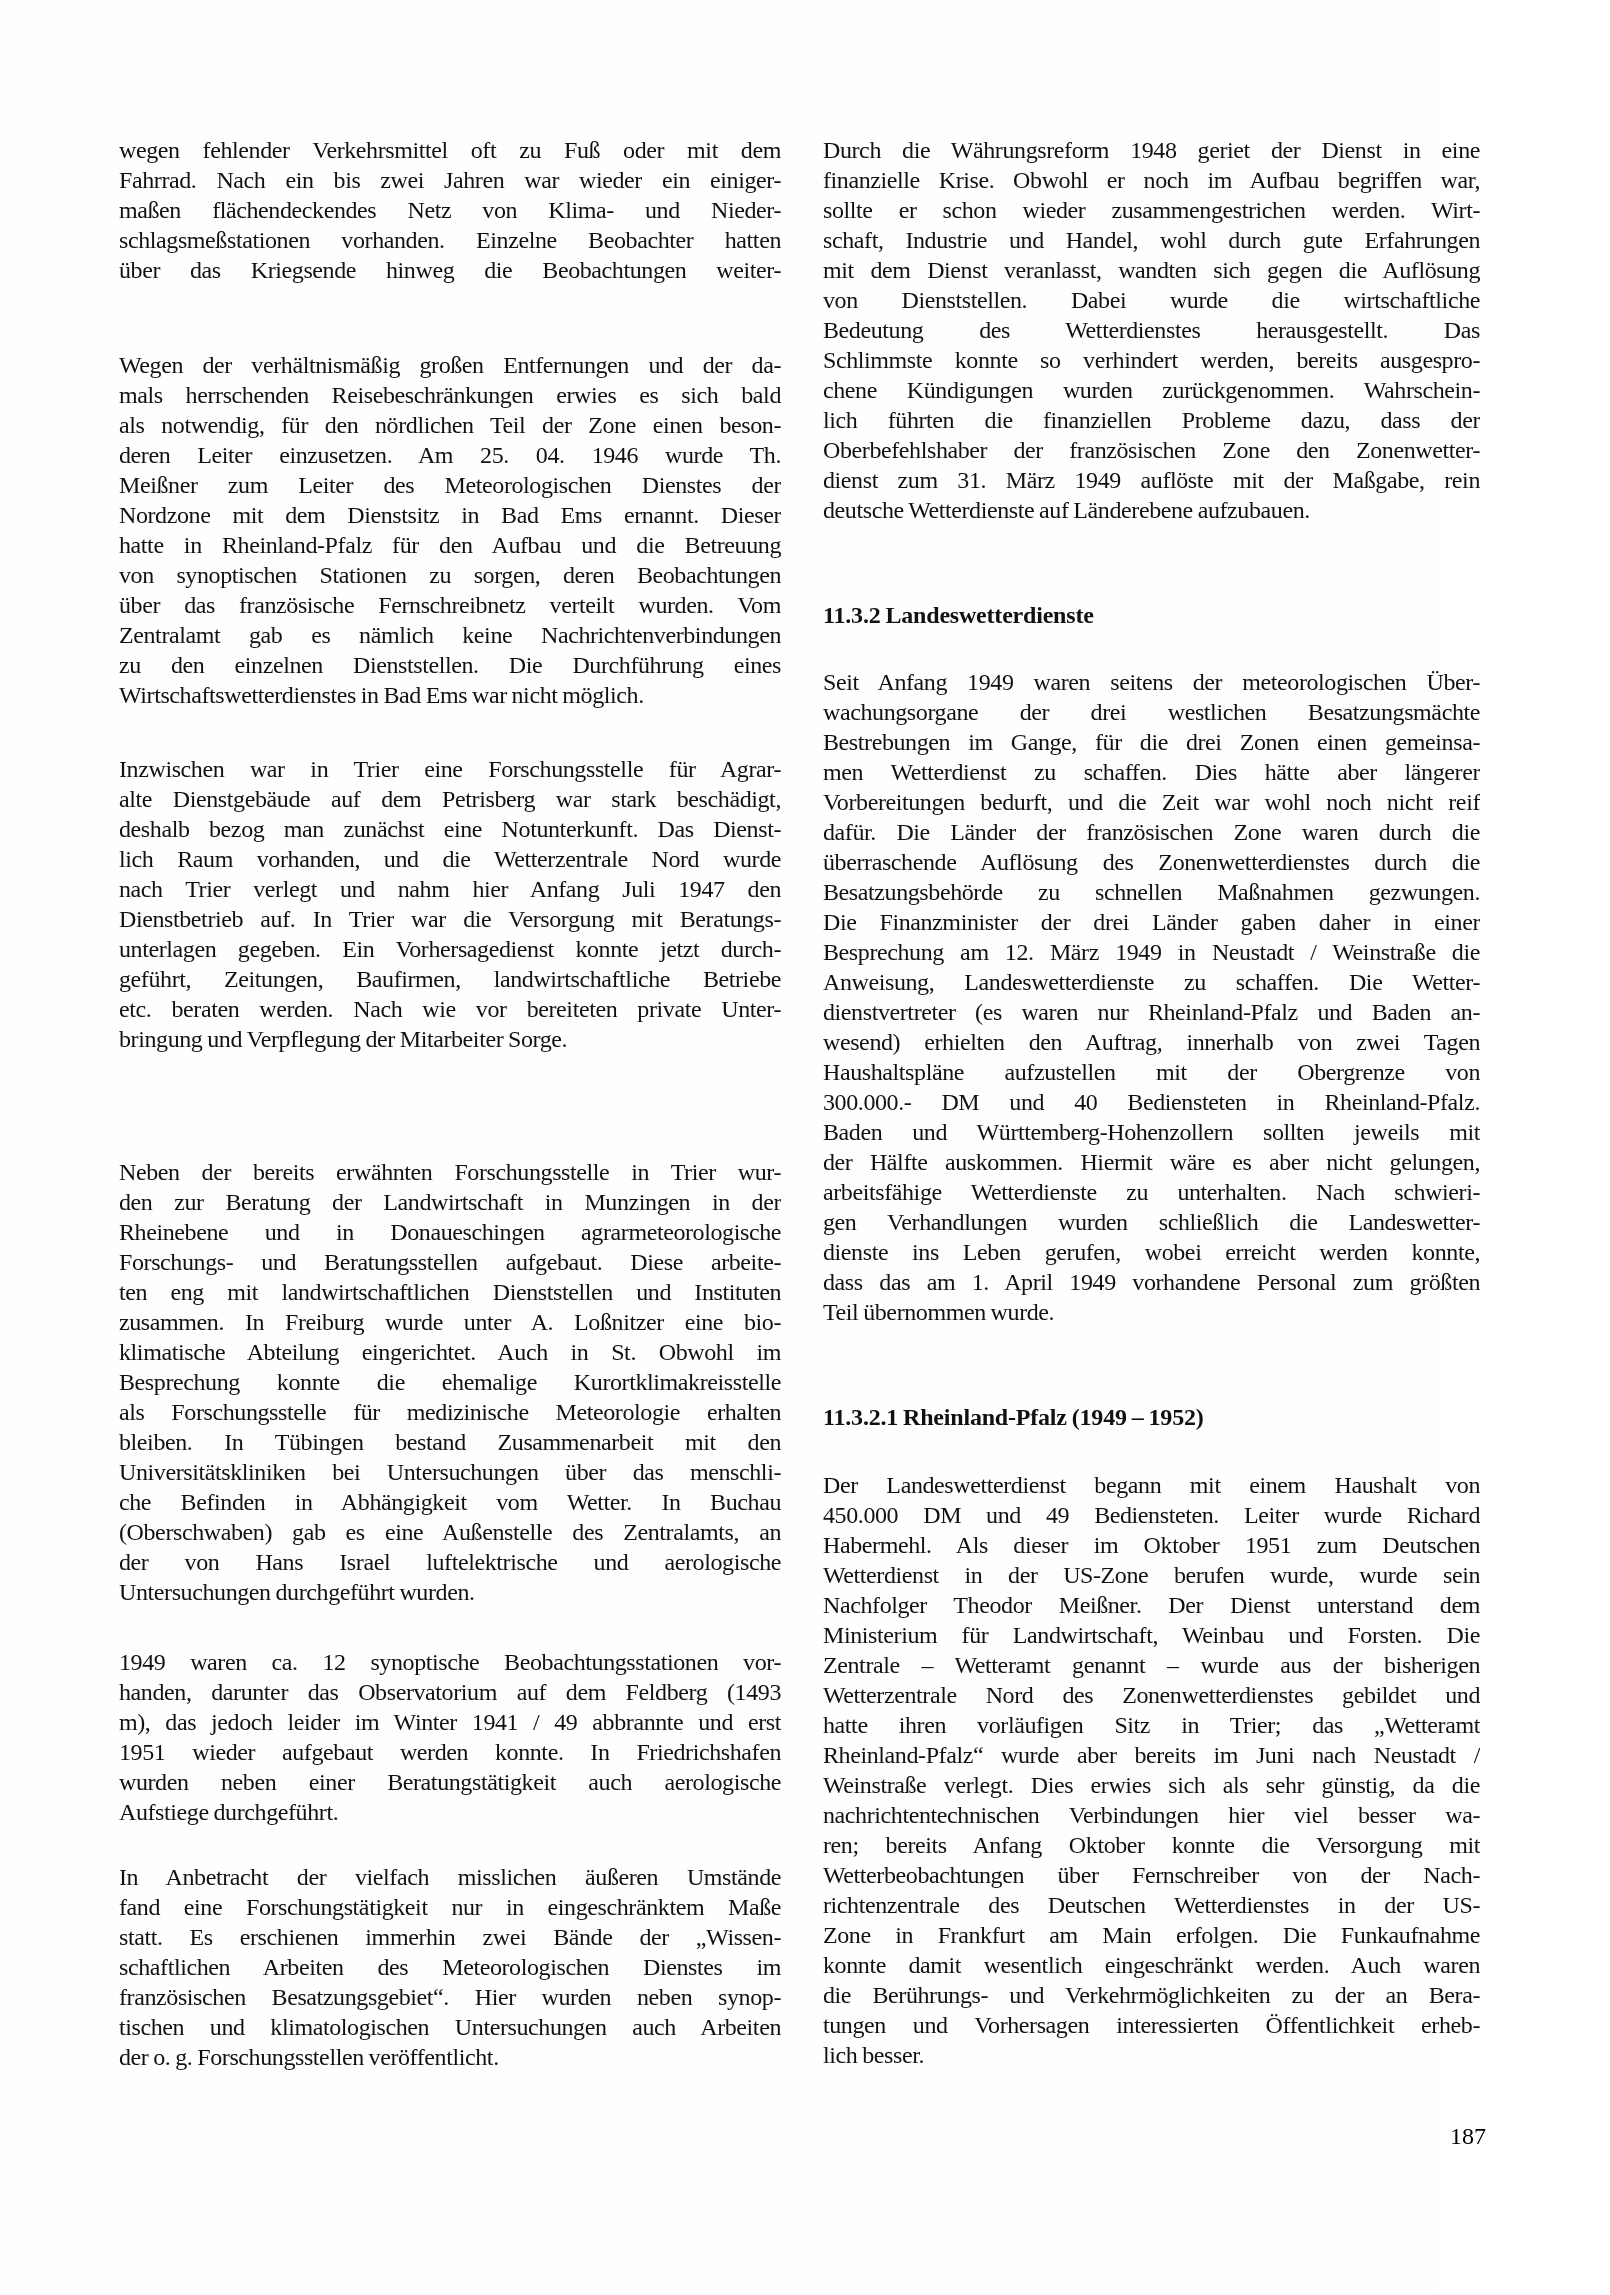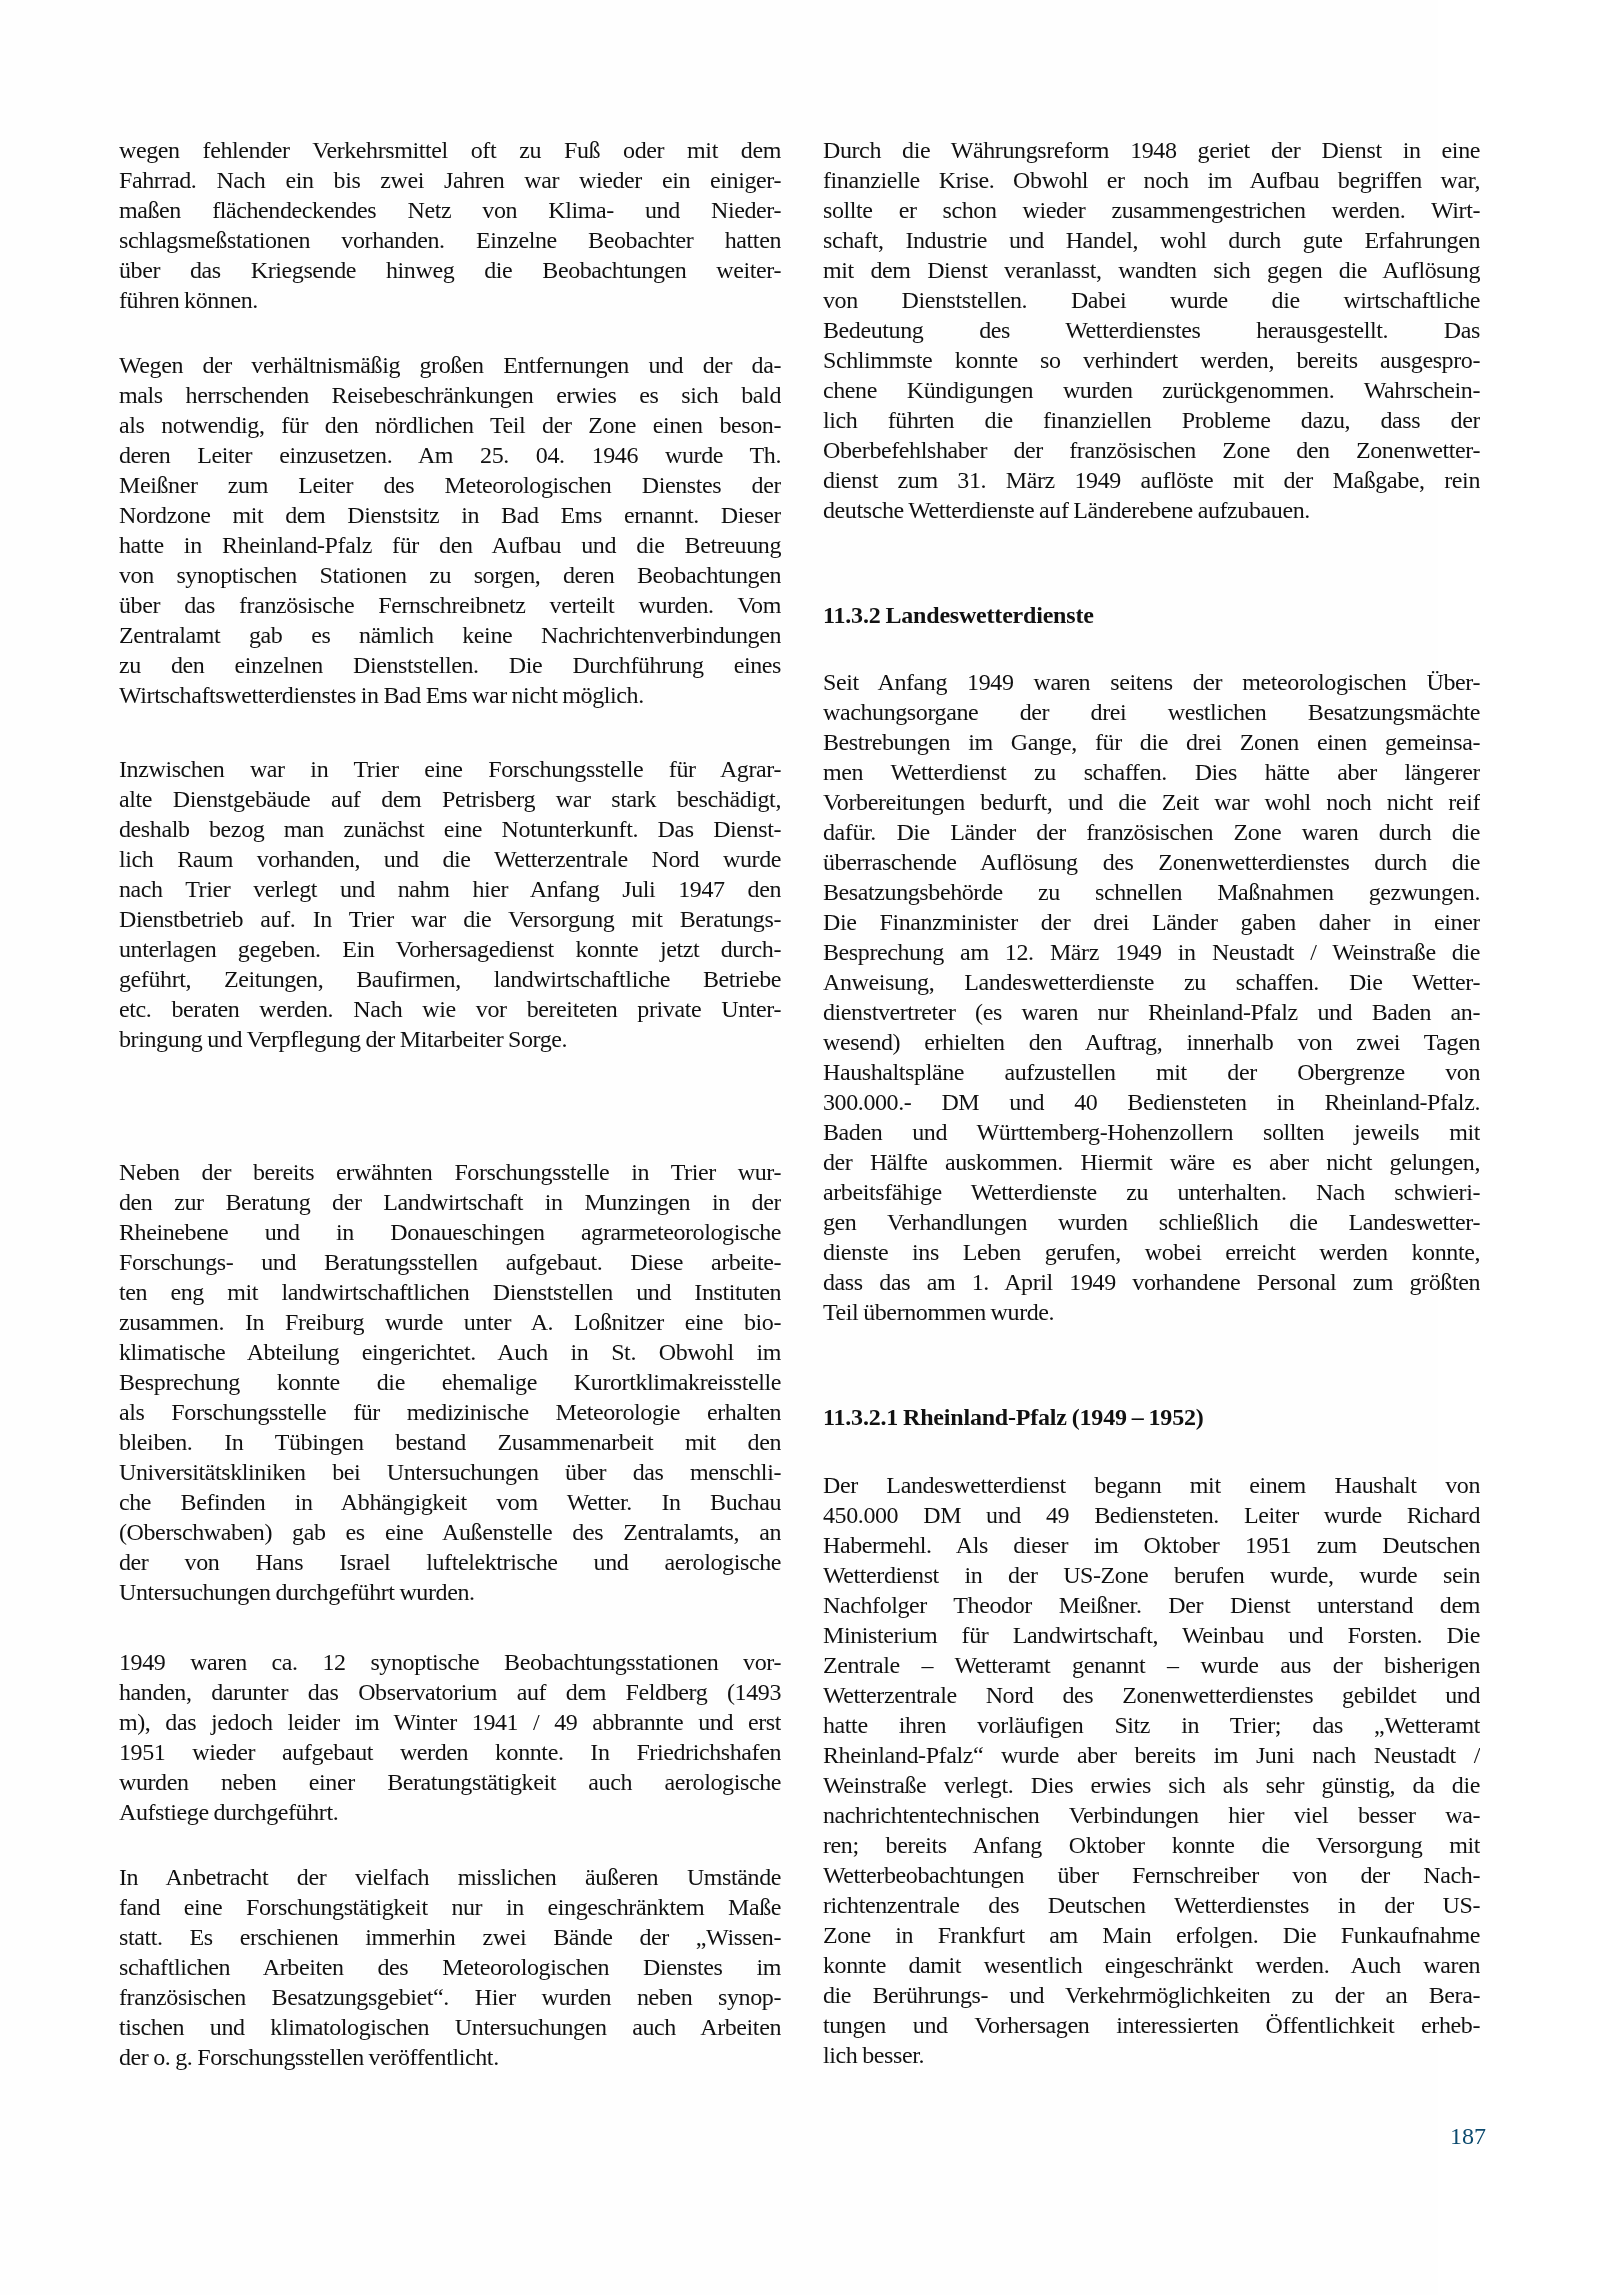--- a/index.html
+++ b/index.html
@@ -26,36 +26,35 @@
   .line.last { text-align-last: left; }
   .heading .line {
     font-weight: bold;
     font-size: 24px;
     letter-spacing: -0.2px;
     text-align-last: left;
   }
   .pagenum {
     position: absolute; left: 1450px; top: 2123px;
     font-family: "Liberation Serif", "DejaVu Serif", serif;
-    font-size: 24px; color: #0c4a6e; text-align: center;
+    font-size: 24px; color: #000000; text-align: center;
   }
 </style>
 </head>
 <body>
 
 <div class="page">
 
   <div class="col col-left">
     <div class="para" style="top:135px">
         <span class="line">wegen fehlender Verkehrsmittel oft zu Fuß oder mit dem</span>
         <span class="line">Fahrrad. Nach ein bis zwei Jahren war wieder ein einiger-</span>
         <span class="line">maßen flächendeckendes Netz von Klima- und Nieder-</span>
         <span class="line">schlagsmeßstationen vorhanden. Einzelne Beobachter hatten</span>
         <span class="line">über das Kriegsende hinweg die Beobachtungen weiter-</span>
-        <span class="line last">führen können.</span>
       </div>
     <div class="para" style="top:350px">
         <span class="line">Wegen der verhältnismäßig großen Entfernungen und der da-</span>
         <span class="line">mals herrschenden Reisebeschränkungen erwies es sich bald</span>
         <span class="line">als notwendig, für den nördlichen Teil der Zone einen beson-</span>
         <span class="line">deren Leiter einzusetzen. Am 25. 04. 1946 wurde Th.</span>
         <span class="line">Meißner zum Leiter des Meteorologischen Dienstes der</span>
         <span class="line">Nordzone mit dem Dienstsitz in Bad Ems ernannt. Dieser</span>
         <span class="line">hatte in Rheinland-Pfalz für den Aufbau und die Betreuung</span>
         <span class="line">von synoptischen Stationen zu sorgen, deren Beobachtungen</span>

